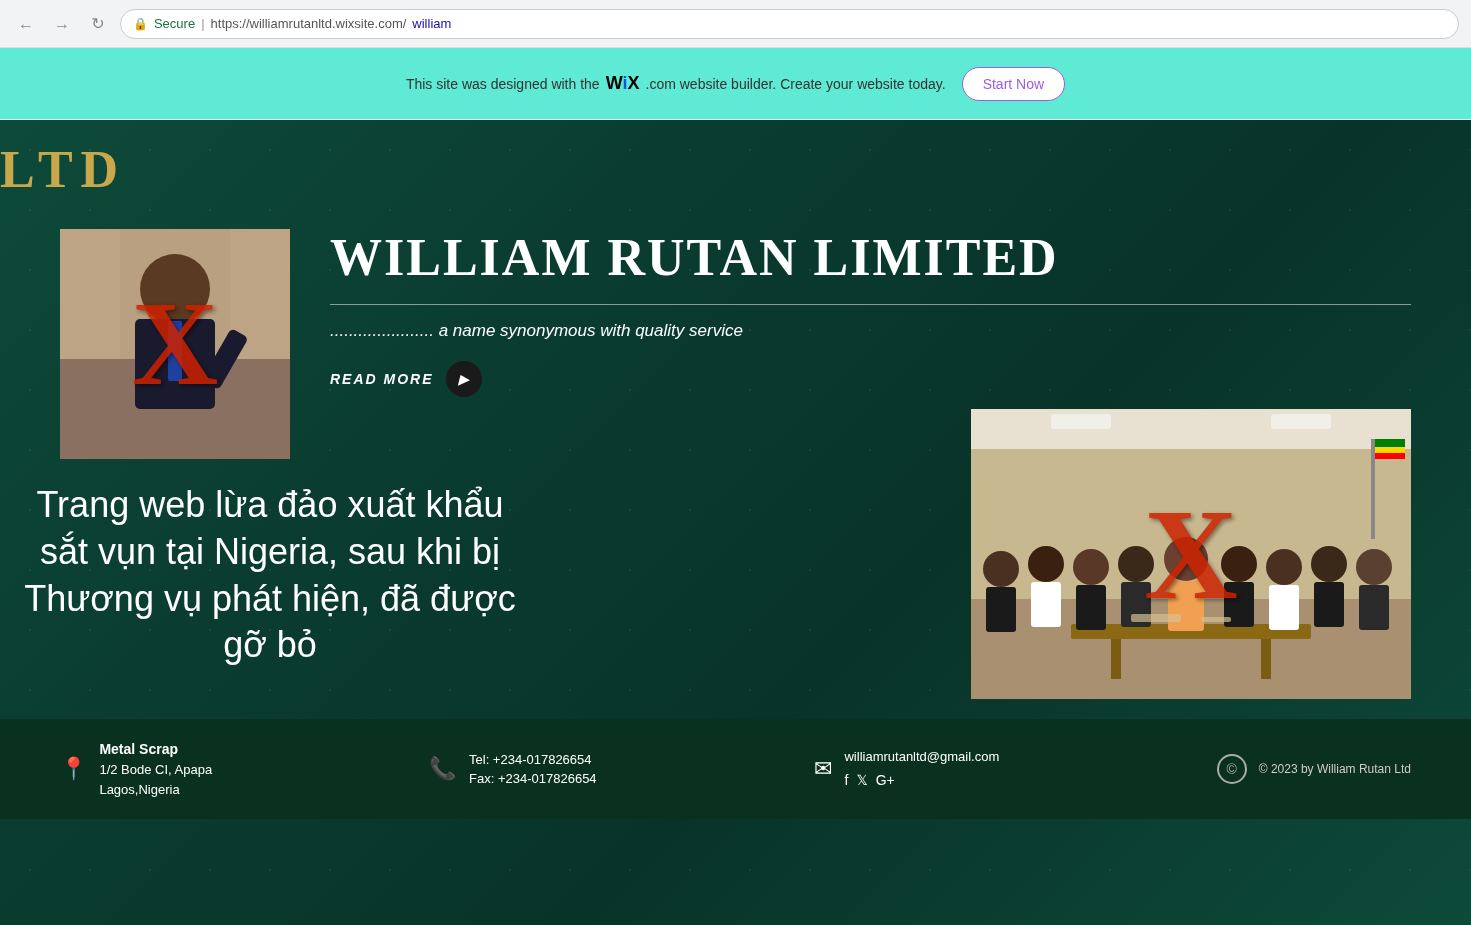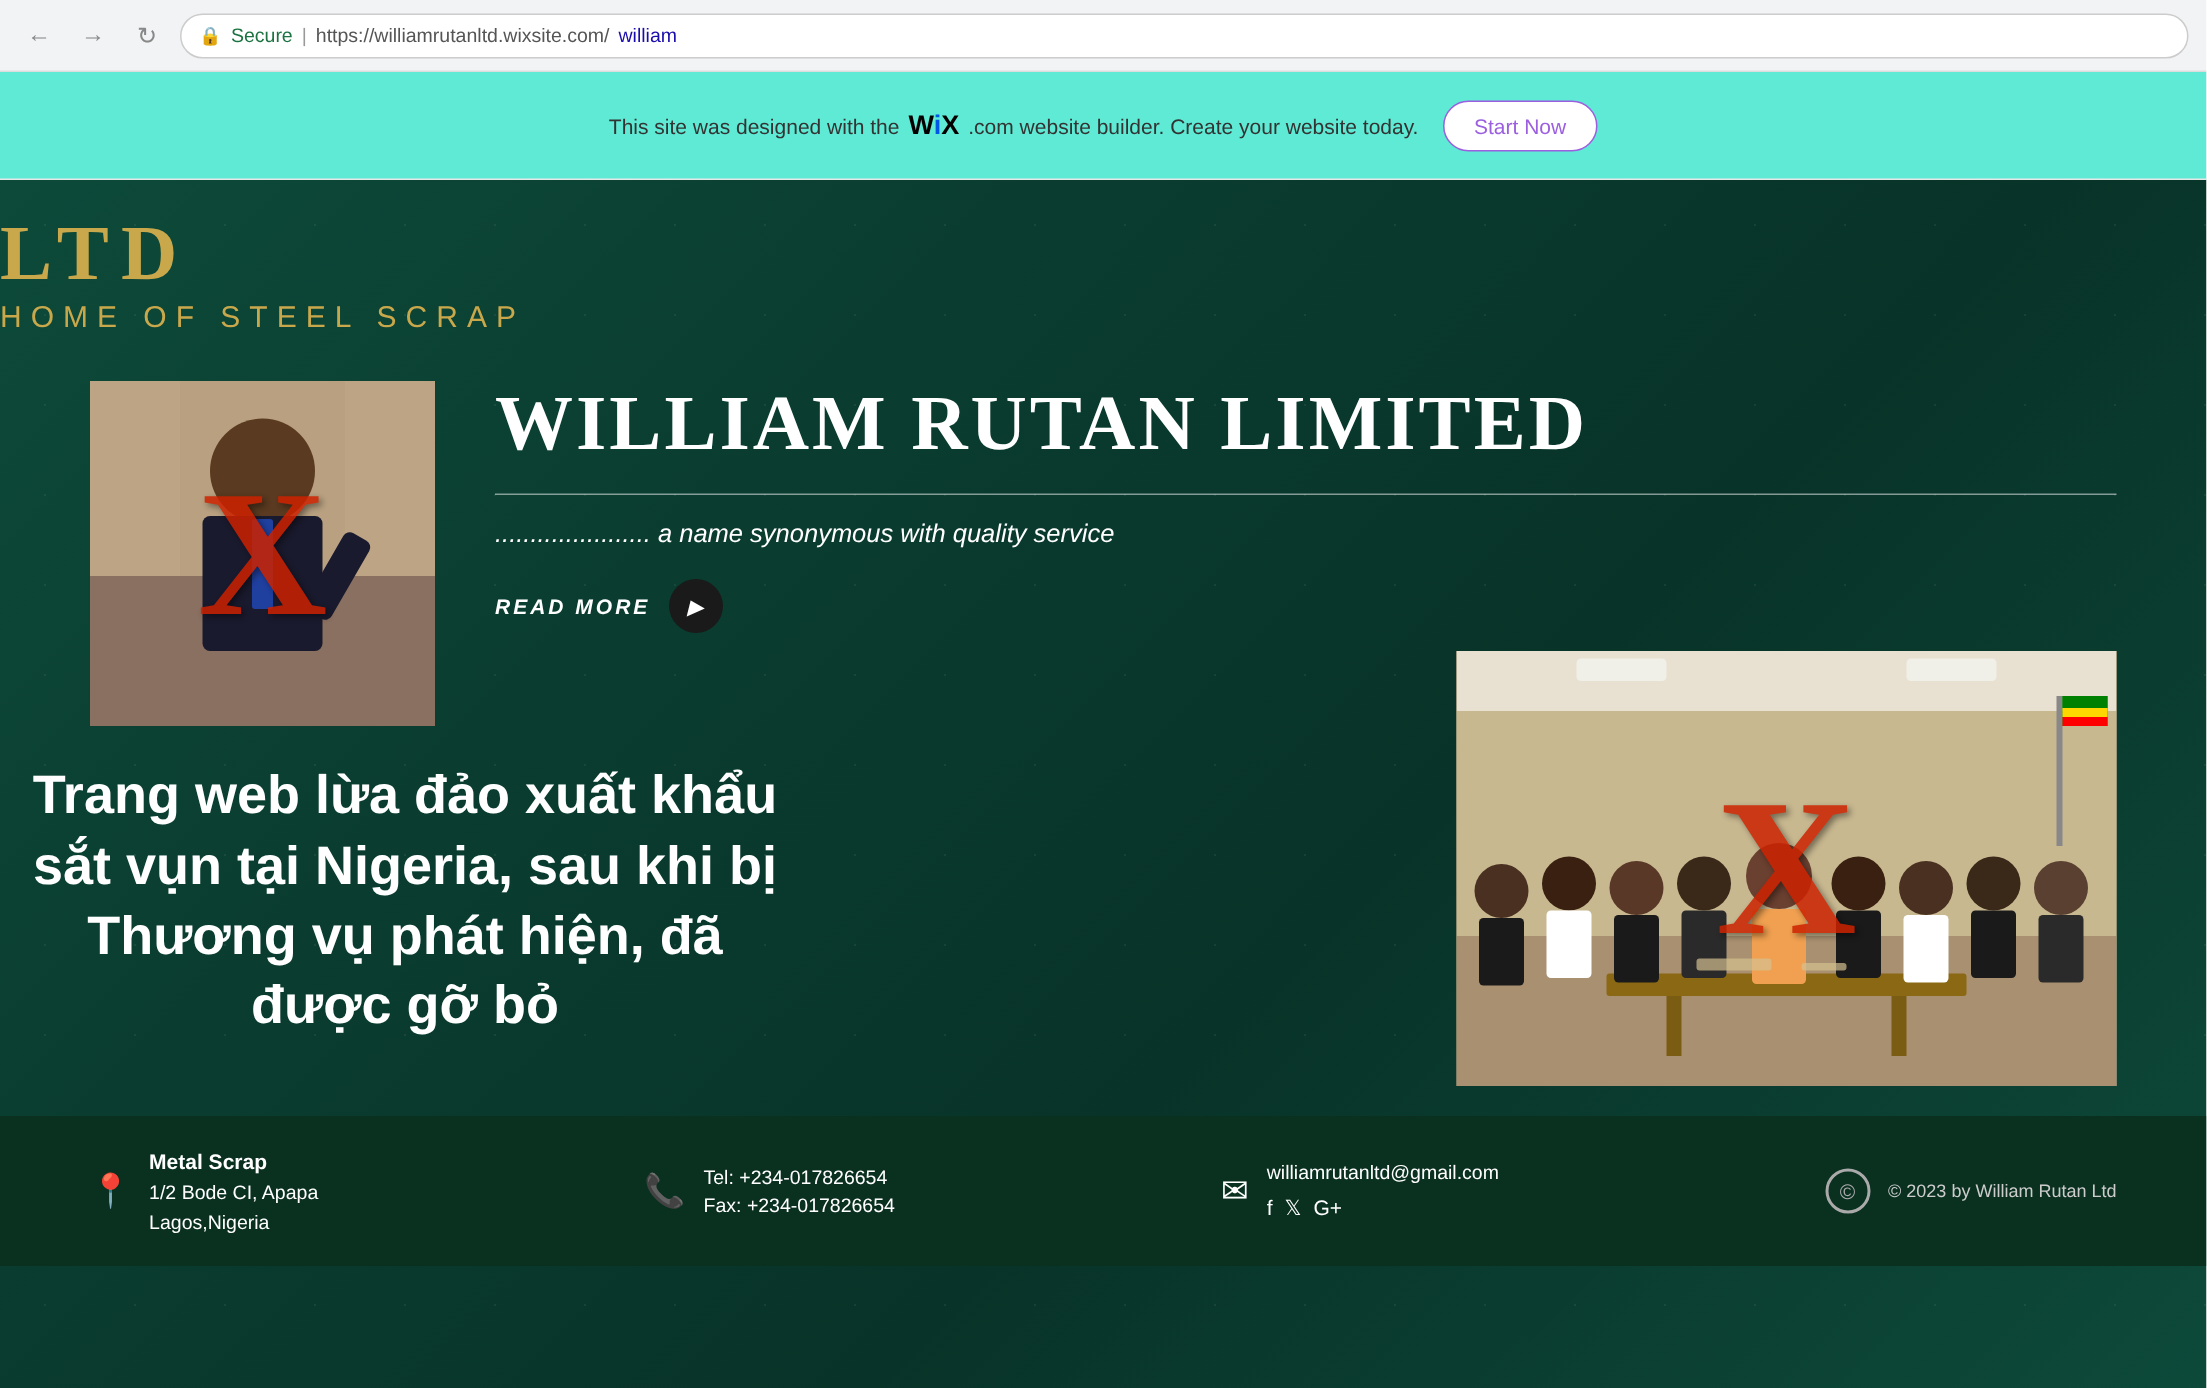--- a/index.html
+++ b/index.html
@@ -243,21 +243,21 @@
     
     .warning-overlay {
       position: absolute;
       bottom: 50px;
       left: 20px;
       z-index: 5;
       max-width: 500px;
     }
     .warning-text {
       font-size: 36px;
-      font-weight: 700;
+      font-weight: 400;
       color: #fff;
       line-height: 1.3;
       text-align: center;
     }
 
     
     .site-footer {
       background: #0a3020;
       padding: 20px 60px;
       display: flex;
@@ -330,21 +330,20 @@
   </span>
   <span>.com website builder. Create your website today.</span>
   <button class="start-now-btn">Start Now</button>
 </div>
 
 <div class="site-wrapper">
   <div class="network-overlay"></div>
 
   <div class="site-header">
     <div class="company-name-ltd">LTD</div>
-    <div class="tagline">HOME OF STEEL SCRAP</div>
   </div>
 
   <div class="main-content">
 
     <div class="left-section">
       <div class="person-image-container">
         <div class="person-silhouette">
           
           <svg width="230" height="230" viewBox="0 0 230 230" xmlns="http://www.w3.org/2000/svg">
 

